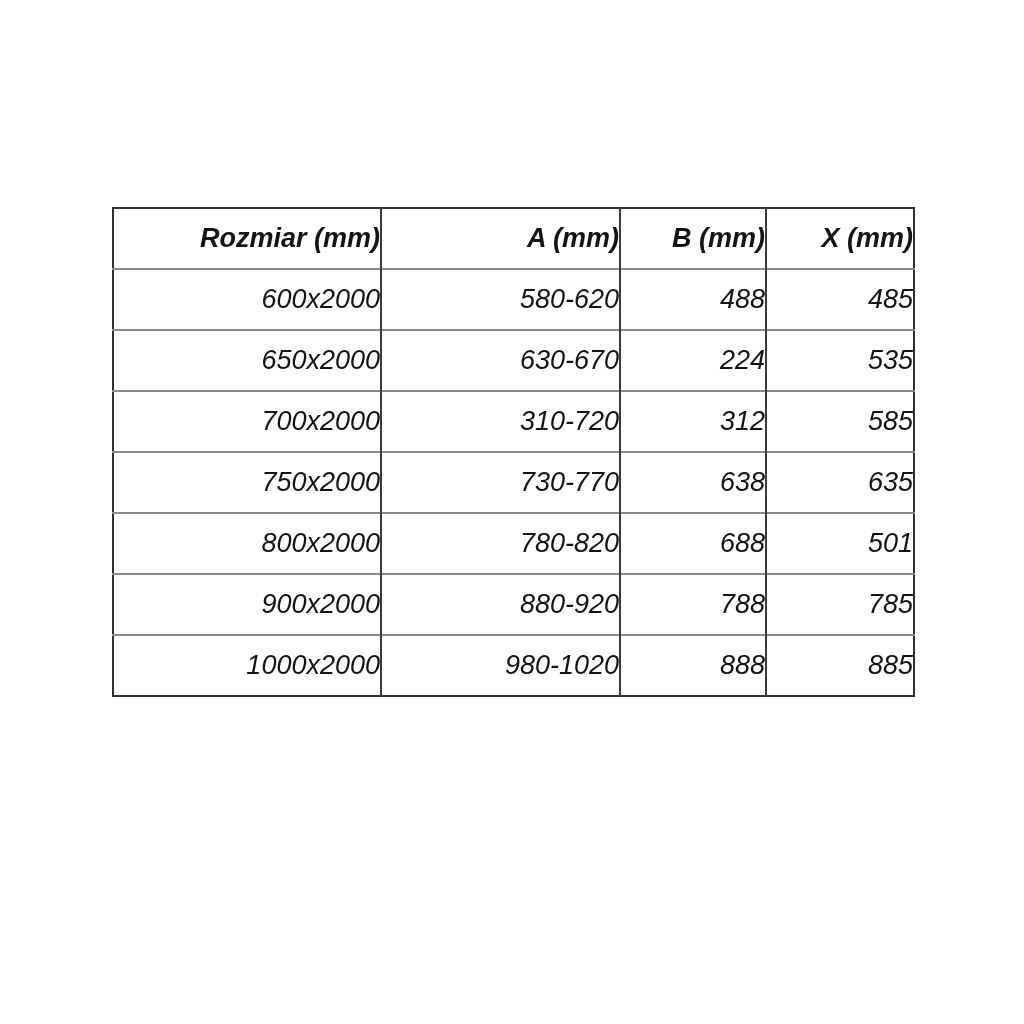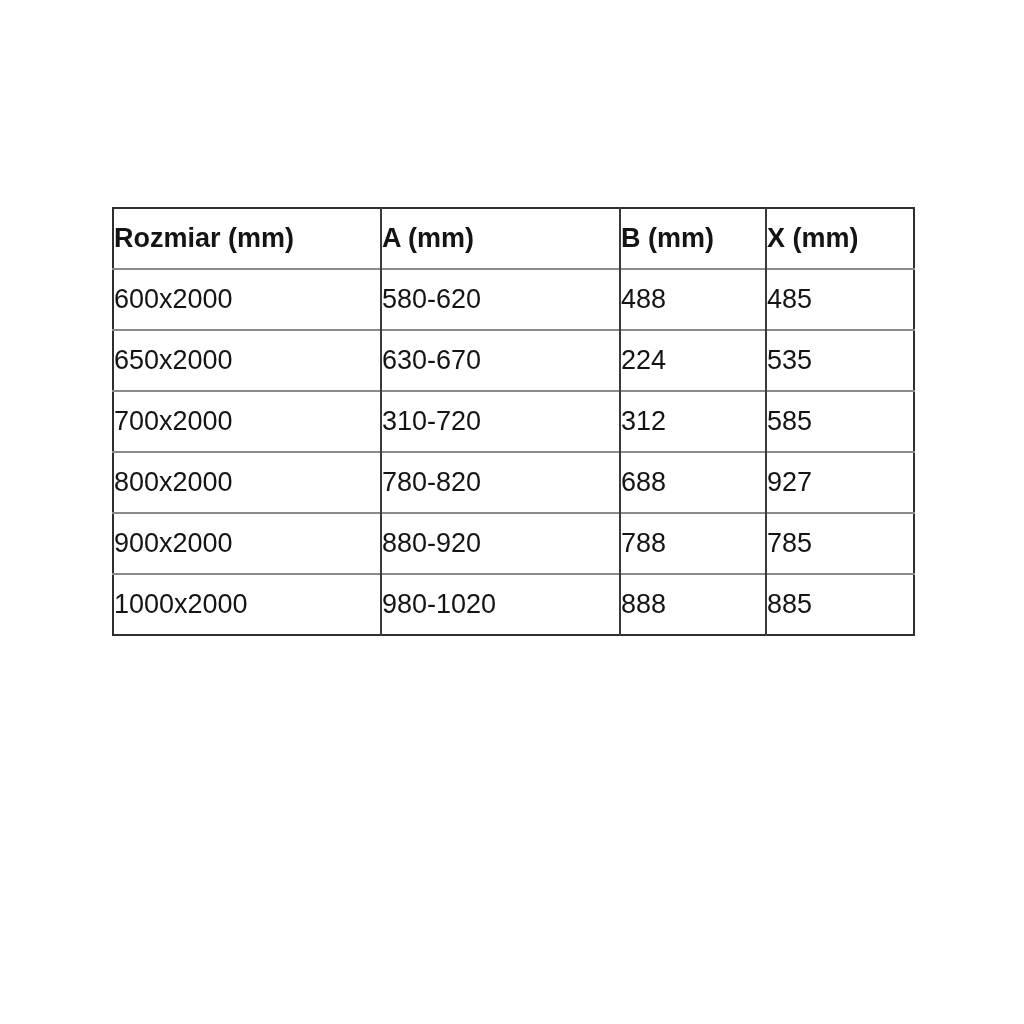--- a/index.html
+++ b/index.html
@@ -28,28 +28,29 @@
     border: 2px solid #2e2e2e;
     background: #ffffff;
   }
   table.spec-table col.c1 { width: 268px; }
   table.spec-table col.c2 { width: 239px; }
   table.spec-table col.c3 { width: 146px; }
   table.spec-table col.c4 { width: 148px; }
   table.spec-table th,
   table.spec-table td {
     height: 59px;
-    text-align: left;
+    text-align: right;
     vertical-align: middle;
     color: #141414;
     border-left: 2px solid #3a3a3a;
     border-top: 2px solid #8a8a8a;
     padding: 0;
     white-space: nowrap;
     overflow: hidden;
+    font-style: italic;
   }
   table.spec-table th:first-child,
   table.spec-table td:first-child {
     border-left: none;
   }
   table.spec-table thead th {
     border-top: none;
     font-weight: bold;
     font-size: 27px;
     letter-spacing: 0px;
@@ -92,24 +93,30 @@
           <td>224</td>
           <td>535</td>
         </tr>
         <tr>
           <td>700x2000</td>
           <td>310-720</td>
           <td>312</td>
           <td>585</td>
         </tr>
         <tr>
+          <td>750x2000</td>
+          <td>730-770</td>
+          <td>638</td>
+          <td>635</td>
+        </tr>
+        <tr>
           <td>800x2000</td>
           <td>780-820</td>
           <td>688</td>
-          <td>927</td>
+          <td>501</td>
         </tr>
         <tr>
           <td>900x2000</td>
           <td>880-920</td>
           <td>788</td>
           <td>785</td>
         </tr>
         <tr>
           <td>1000x2000</td>
           <td>980-1020</td>

